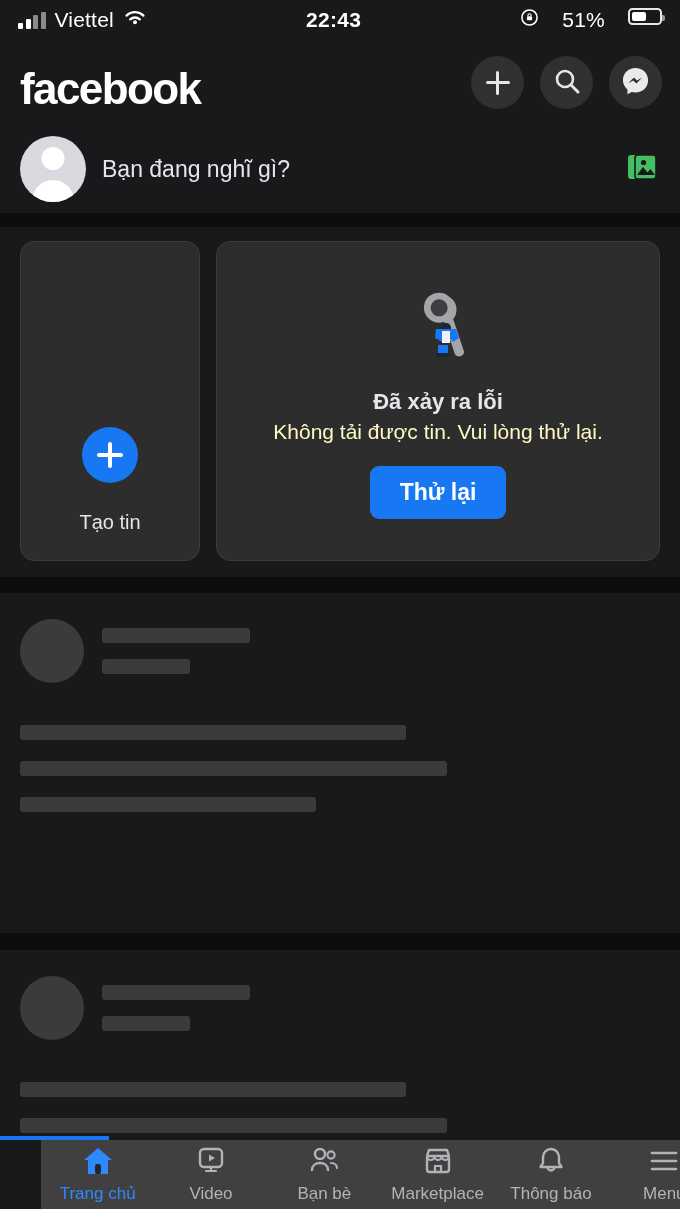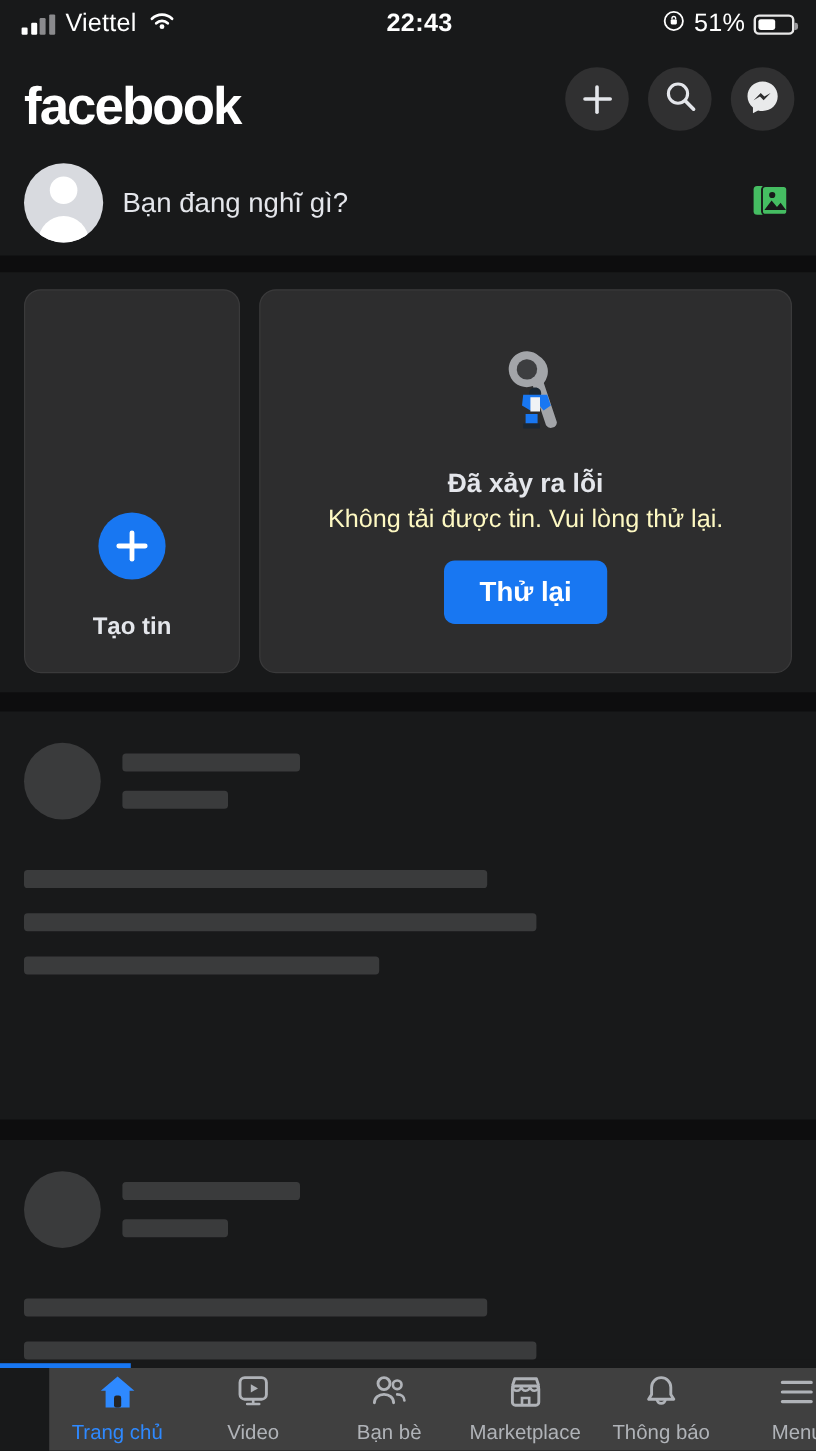--- a/index.html
+++ b/index.html
@@ -14,21 +14,21 @@
   
   .statusbar {
     height: 40px; width: 100%;
     background: #18191a;
     display: flex; align-items: center;
     padding: 12px 18px;
     color: #fff;
   }
   .sb-left { display: flex; align-items: center; gap: 9px; flex: 0 0 auto; }
   .sb-center { flex: 1; display: flex; justify-content: center; }
-  .sb-right { display: flex; align-items: center; gap: 7px; flex: 0 0 auto; }
+  .sb-right { display: flex; align-items: flex-start; gap: 23px; flex: 0 0 auto; }
   .sb-text { font-size: 21px; letter-spacing: 0.2px; }
   .sb-time { font-size: 21px; font-weight: 600; letter-spacing: 0.3px; }
   .signal { display: flex; align-items: flex-end; gap: 2.5px; height: 17px; }
   .signal i { display: block; width: 5px; background: #8a8a8d; border-radius: 1px; }
   .signal i.on { background: #fff; }
   .signal i:nth-child(1) { height: 6px; }
   .signal i:nth-child(2) { height: 10px; }
   .signal i:nth-child(3) { height: 14px; }
   .signal i:nth-child(4) { height: 17px; }
   .battery {
@@ -92,21 +92,21 @@
     padding-bottom: 26px;
   }
   .create-plus {
     width: 56px; height: 56px; border-radius: 50%; background: #1877f2;
     display: flex; align-items: center; justify-content: center; margin-bottom: 28px;
   }
   .create-plus .plus-glyph::before, .create-plus .plus-glyph::after { background: #fff; }
   .create-plus .plus-glyph { width: 26px; height: 26px; }
   .create-plus .plus-glyph::before { top: 11px; width: 26px; height: 4px; }
   .create-plus .plus-glyph::after { left: 11px; height: 26px; width: 4px; }
-  .story-label { color: #e4e6eb; font-size: 20px; font-weight: 700; }
+  .story-label { color: #e4e6eb; font-size: 20px; font-weight: 400; }
 
   .error-card {
     flex: 1; height: 320px; border-radius: 14px;
     background: #2d2d2e; border: 1px solid #3a3a3b;
     display: flex; flex-direction: column; align-items: center; justify-content: center;
     padding: 0 16px;
   }
   .err-illus { margin-bottom: 14px; }
   .err-title { color: #e4e6eb; font-size: 22px; font-weight: 700; margin-bottom: 5px; }
   .err-sub { color: #fef9c3; font-size: 21px; margin-bottom: 22px; text-align: center; }

